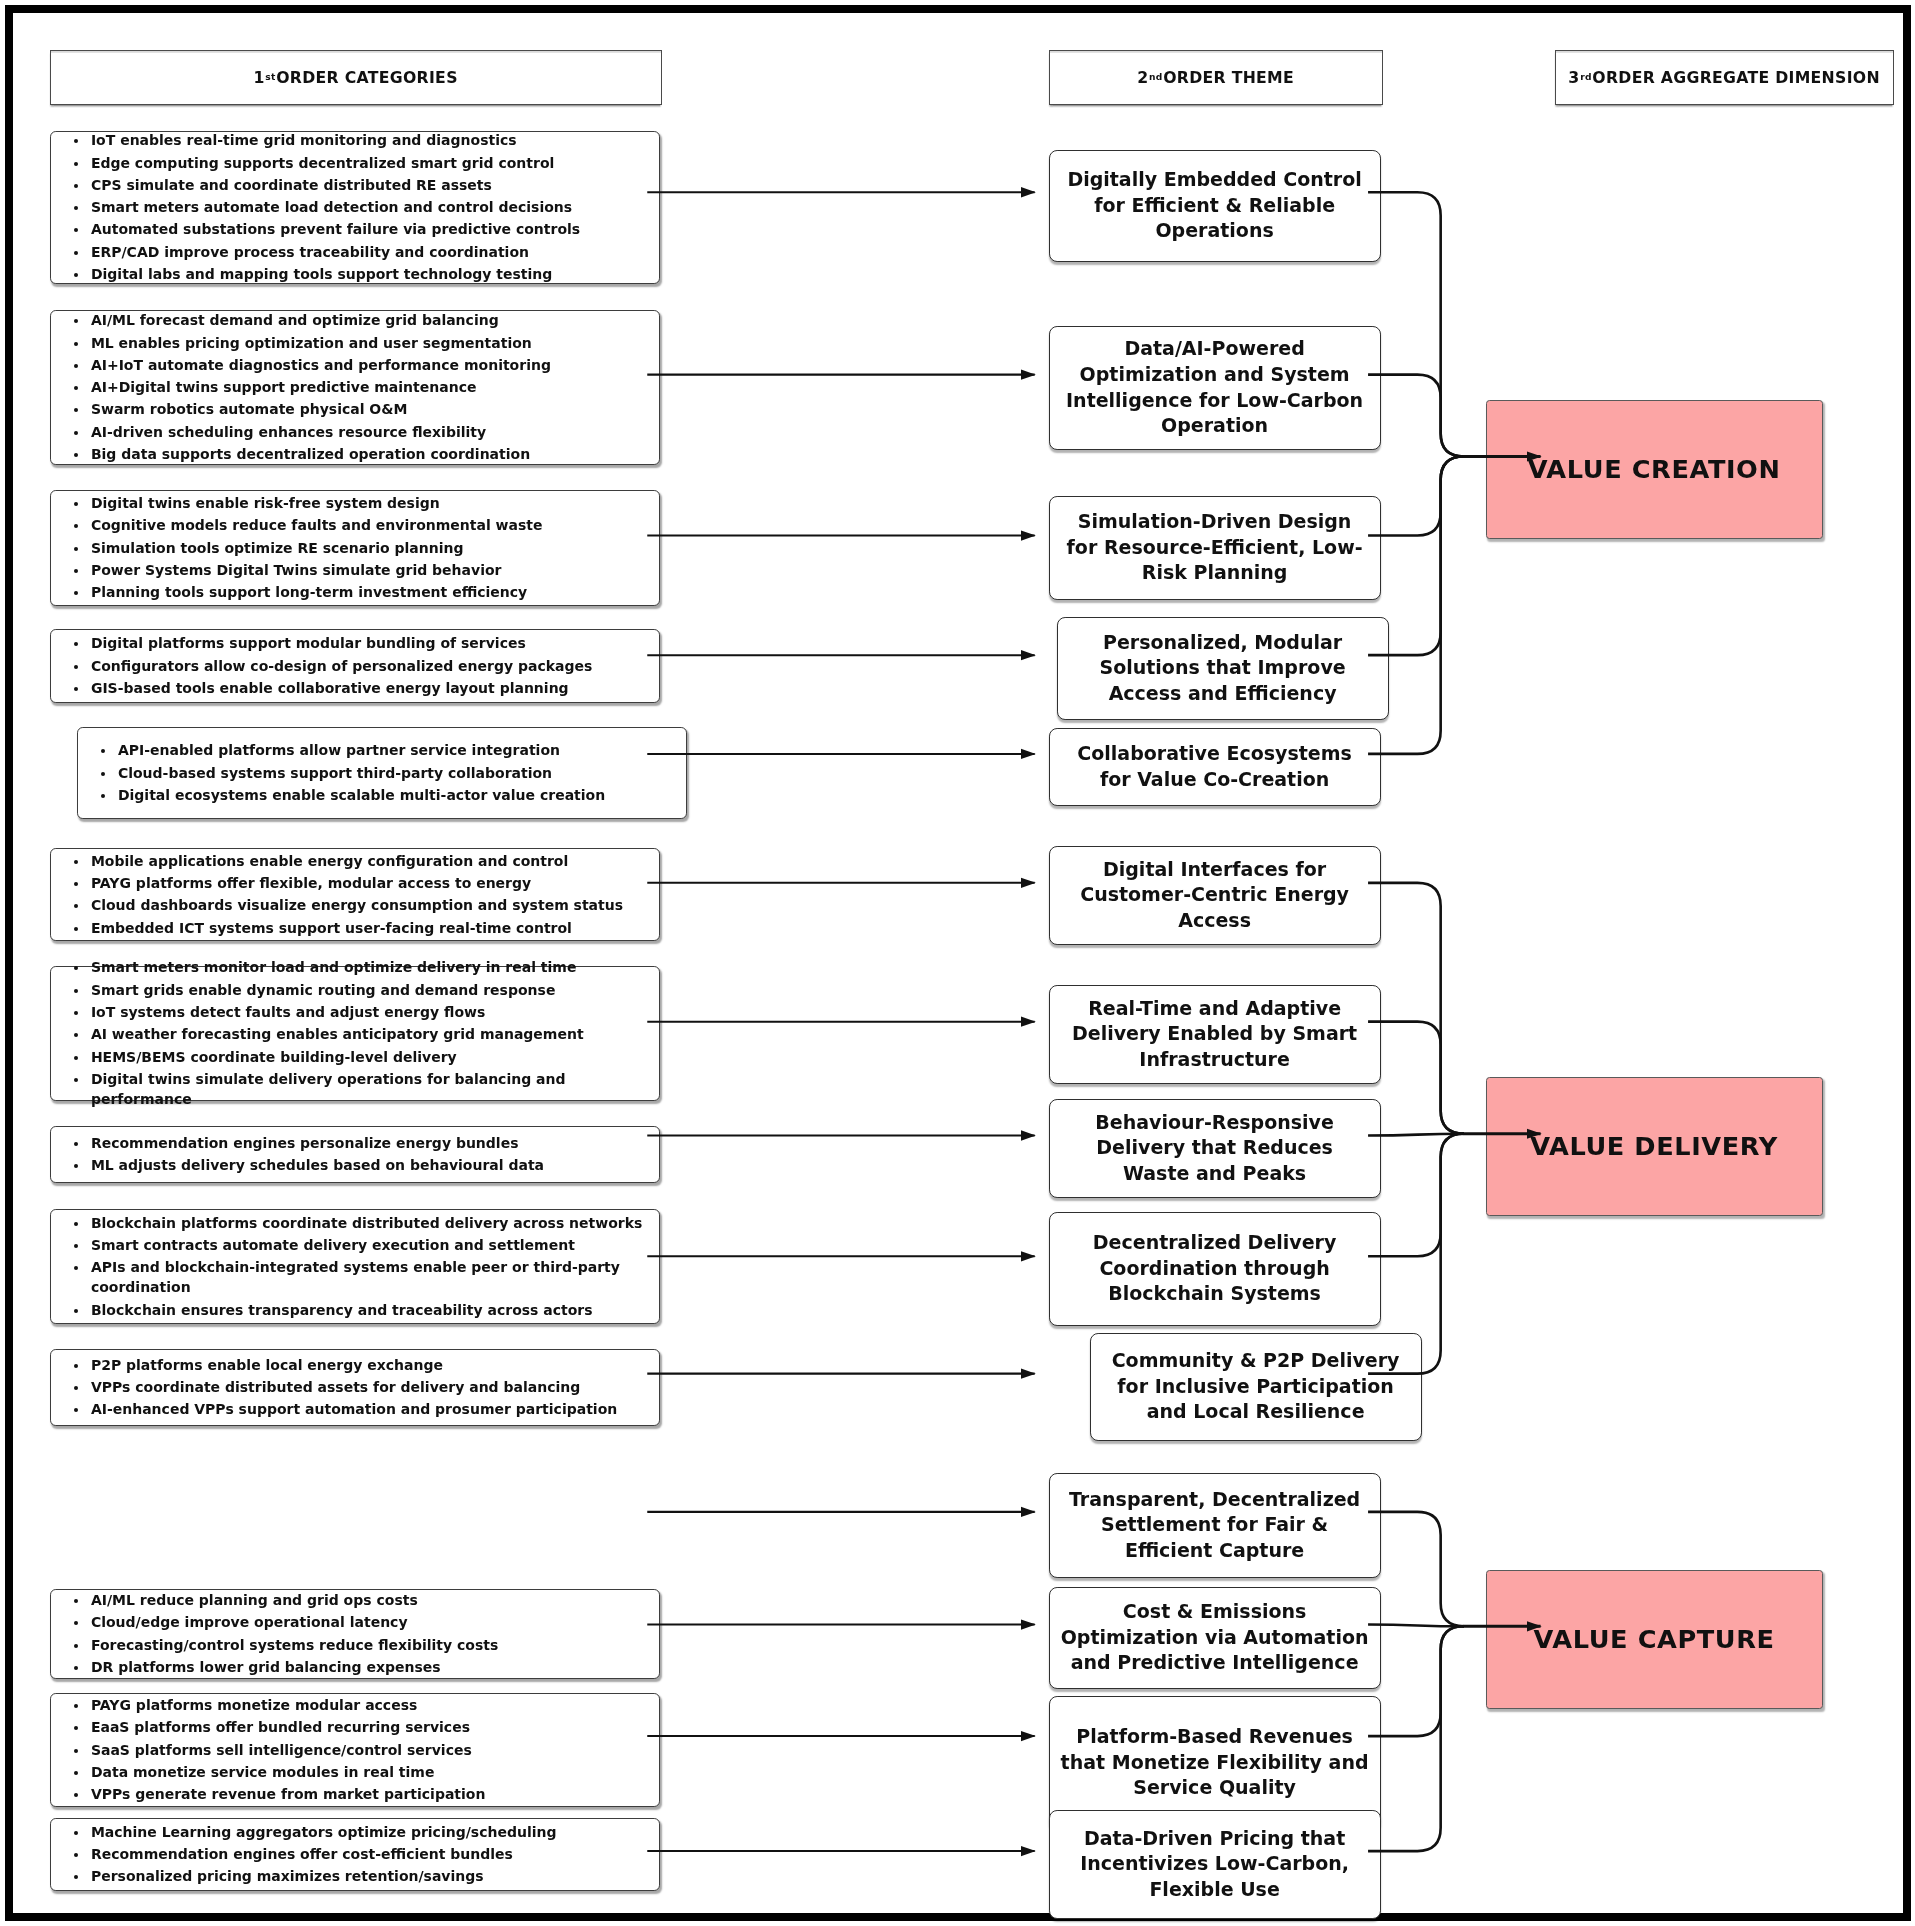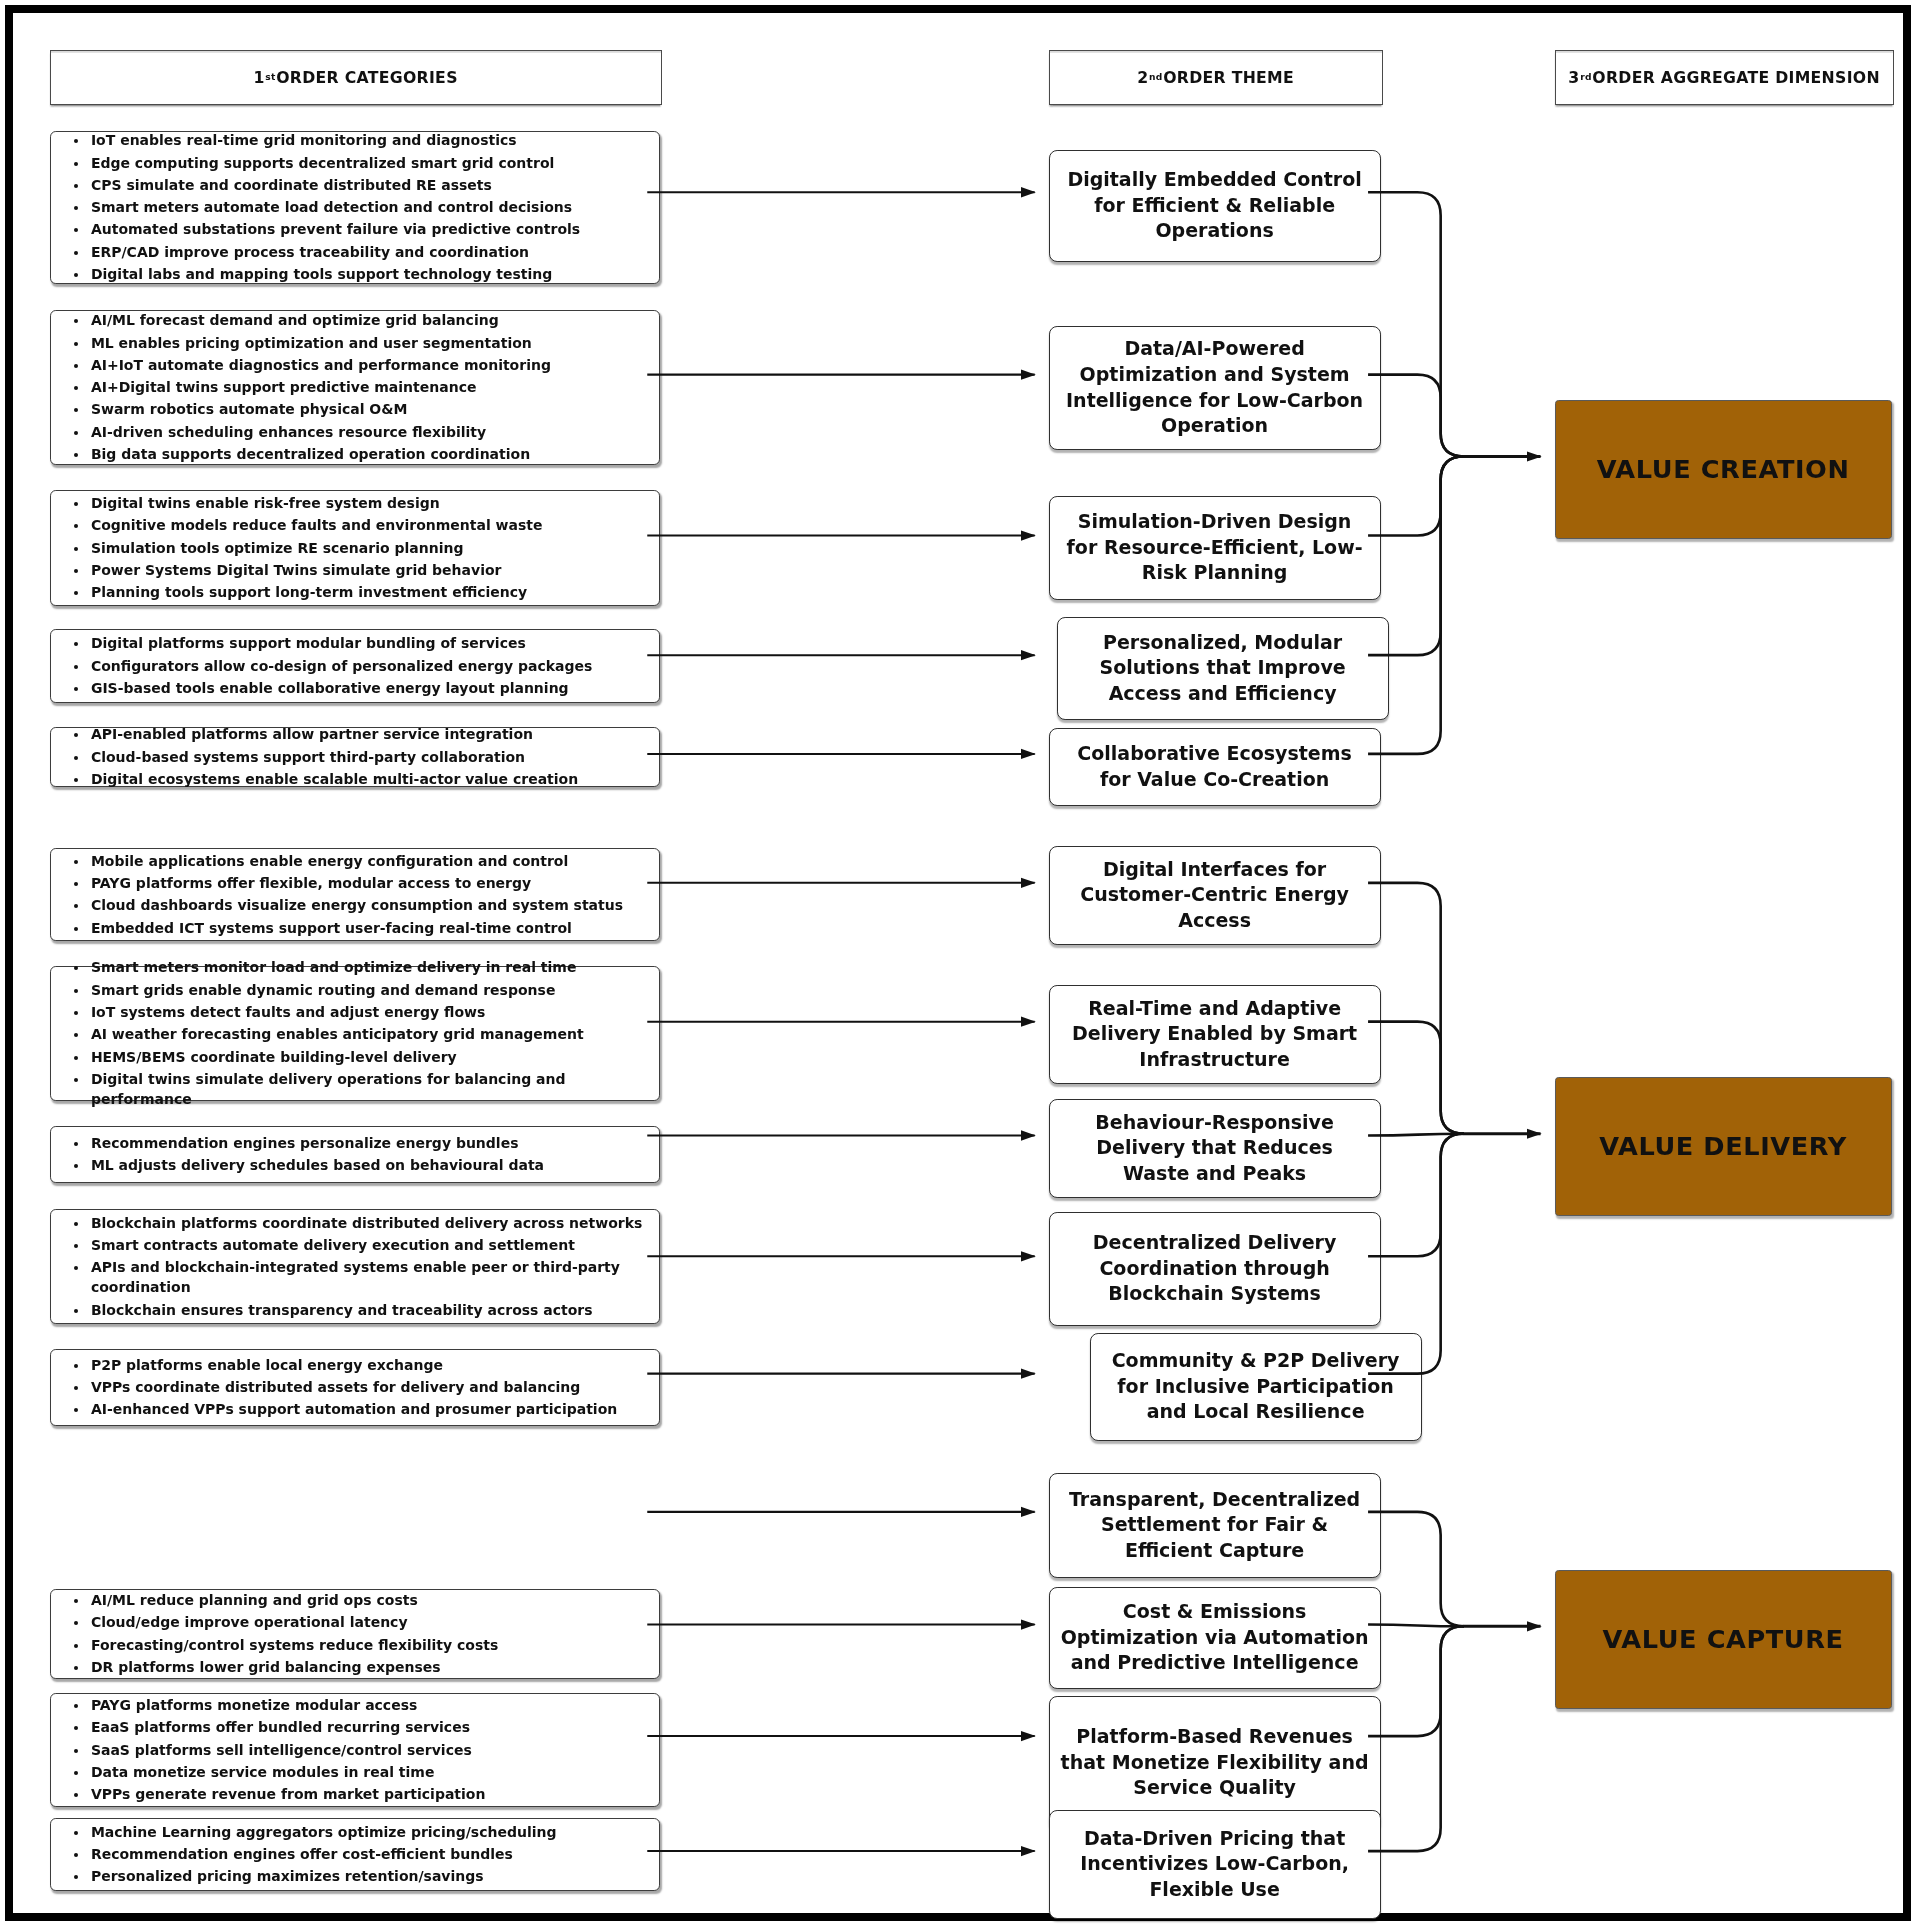--- a/index.html
+++ b/index.html
@@ -43,22 +43,22 @@
   .theme{
     position:absolute;left:1036px;width:332px;
     background:#fff;border:1.7px solid #2f2f2f;border-radius:8.1px;
     box-shadow:0 2.3px 1.7px rgba(0,0,0,0.30);
     display:flex;align-items:center;justify-content:center;
     text-align:center;box-sizing:border-box;padding:3.5px 10.5px;
   }
   .theme span{font-size:19px;line-height:25.6px;font-weight:bold;}
   
   .dim{
-    position:absolute;left:1542px;width:337px;
-    background:#a16207;border:1.2px solid #5a5a5a;border-radius:3.5px;
+    position:absolute;left:1473px;width:337px;
+    background:#fca5a5;border:1.2px solid #5a5a5a;border-radius:3.5px;
     box-shadow:1.7px 2.3px 1.7px rgba(0,0,0,0.30);
     display:flex;align-items:center;justify-content:center;
     text-align:center;box-sizing:border-box;
   }
   .dim span{font-size:25.6px;font-weight:bold;letter-spacing:0.6px;}
   
   svg.wires{position:absolute;left:0;top:0;width:1916px;height:1926px;pointer-events:none;}
   svg.wires path{fill:none;stroke:#111;}
   svg.wires .thin path{stroke-width:3.5px;}
   svg.wires .rail path{stroke-width:4.5px;}
@@ -117,21 +117,21 @@
     </div>
   <div class="cat" style="top:477px;height:116px;">
       <ul>
         <li>Digital twins enable risk-free system design</li>
         <li>Cognitive models reduce faults and environmental waste</li>
         <li>Simulation tools optimize RE scenario planning</li>
         <li>Power Systems Digital Twins simulate grid behavior</li>
         <li>Planning tools support long-term investment efficiency</li>
       </ul>
     </div>
-  <div class="cat" style="top:714px;height:60px;">
+  <div class="cat" style="top:714px;height:92px;margin-left:27px;">
       <ul>
         <li>API-enabled platforms allow partner service integration</li>
         <li>Cloud-based systems support third-party collaboration</li>
         <li>Digital ecosystems enable scalable multi-actor value creation</li>
       </ul>
     </div>
   <div class="cat" style="top:835px;height:93px;">
       <ul>
         <li>Mobile applications enable energy configuration and control</li>
         <li>PAYG platforms offer flexible, modular access to energy</li>

